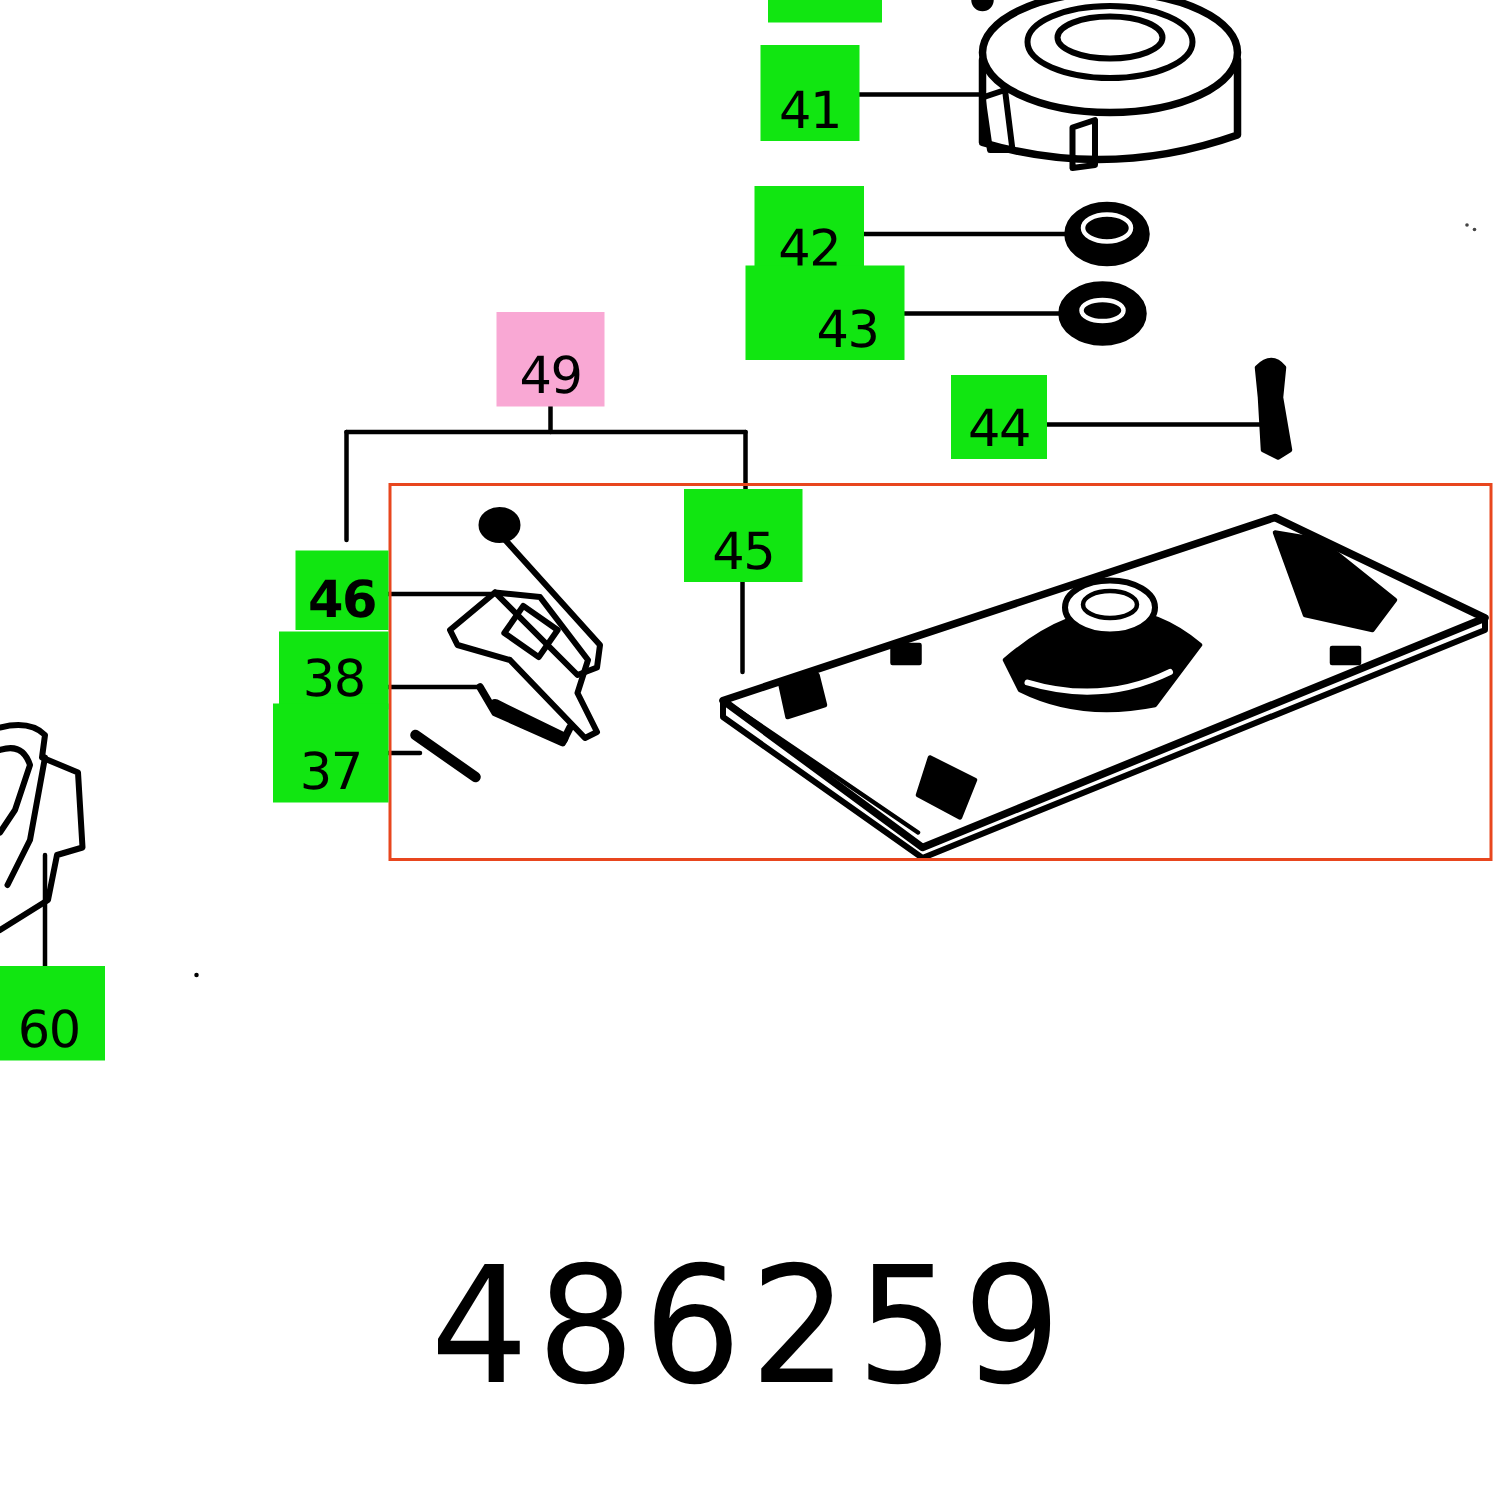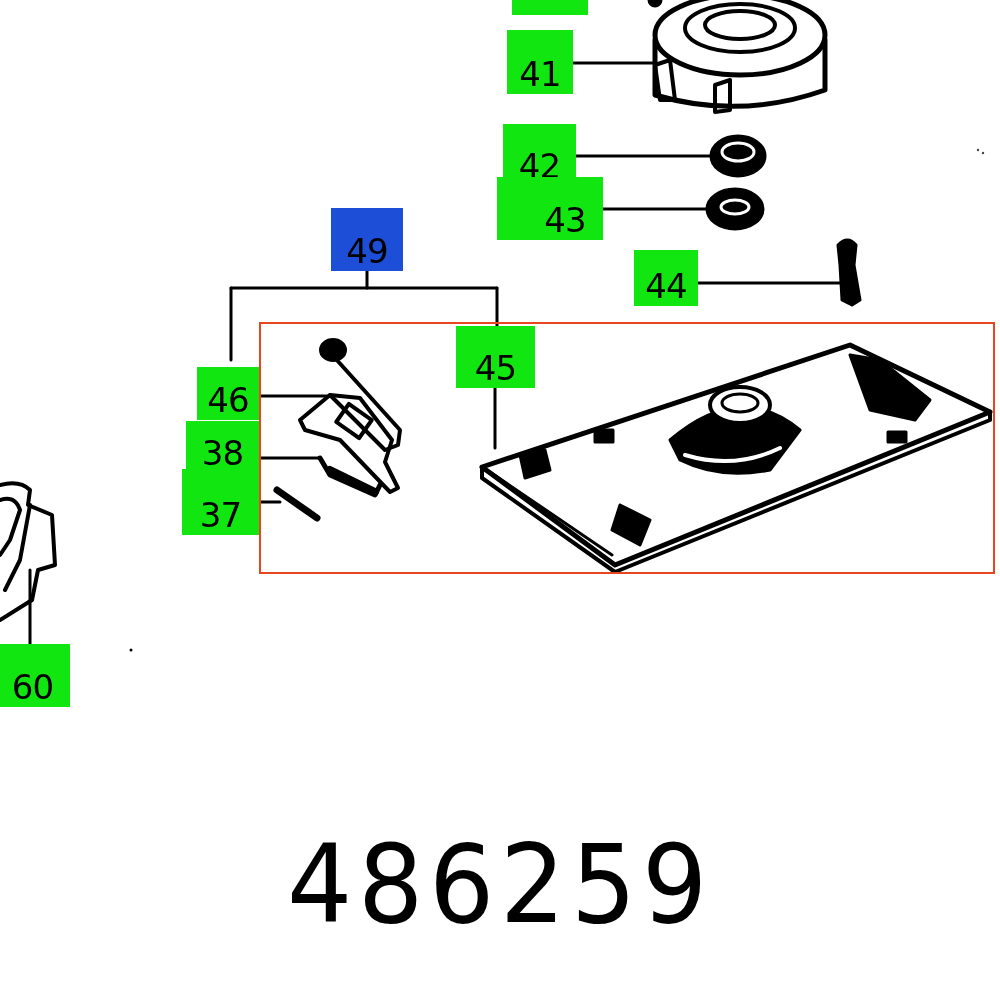--- a/index.html
+++ b/index.html
@@ -1,21 +1,21 @@
 <!DOCTYPE html>
 <html><head>
 <meta charset="utf-8">
 <style>
   html, body { margin:0; padding:0; background:#ffffff; }
   body { width:1000px; height:1000px; position:relative; overflow:hidden;
          font-family:"DejaVu Sans", sans-serif; }
   .callout { position:absolute; display:flex; align-items:flex-end; justify-content:center;
              color:#000; font-family:"DejaVu Sans", sans-serif; font-size:34px; letter-spacing:-1px; }
   .callout.green { background:#11e611; }
-  .callout.red { background:#1d4ed8; }
+  .callout.red { background:#f9a8d4; }
   .frame { position:absolute; border:2px solid #e8461e; box-sizing:border-box; }
   svg.draw { position:absolute; left:0; top:0; }
   .partno { position:absolute; left:0; width:1000px; top:822px; text-align:center;
             font-family:"DejaVu Sans", sans-serif; font-size:108px; color:#000;
             letter-spacing:6px; transform:scaleX(0.95); }
 </style>
 </head>
 <body>
 
 <svg class="draw" width="1000" height="1000" viewBox="0 0 1000 1000">
@@ -105,21 +105,21 @@
   </div>
 <div class="callout green" style="left:634px; top:250px; width:64px; height:56px;">
     <span>44</span>
   </div>
 <div class="callout red" style="left:331px; top:208px; width:72px; height:63px;">
     <span>49</span>
   </div>
 <div class="callout green" style="left:456px; top:326px; width:79px; height:62px;">
     <span>45</span>
   </div>
-<div class="callout green" style="left:197px; top:367px; width:62px; height:53px;">
+<div class="callout green" style="left:197px; top:367px; width:62px; height:53px;font-weight:bold;">
     <span>46</span>
   </div>
 <div class="callout green" style="left:186px; top:421px; width:73px; height:52px;">
     <span>38</span>
   </div>
 <div class="callout green" style="left:182px; top:469px; width:77px; height:66px;">
     <span>37</span>
   </div>
 <div class="callout green" style="left:-5px; top:644px; width:75px; height:63px;">
     <span>60</span>

